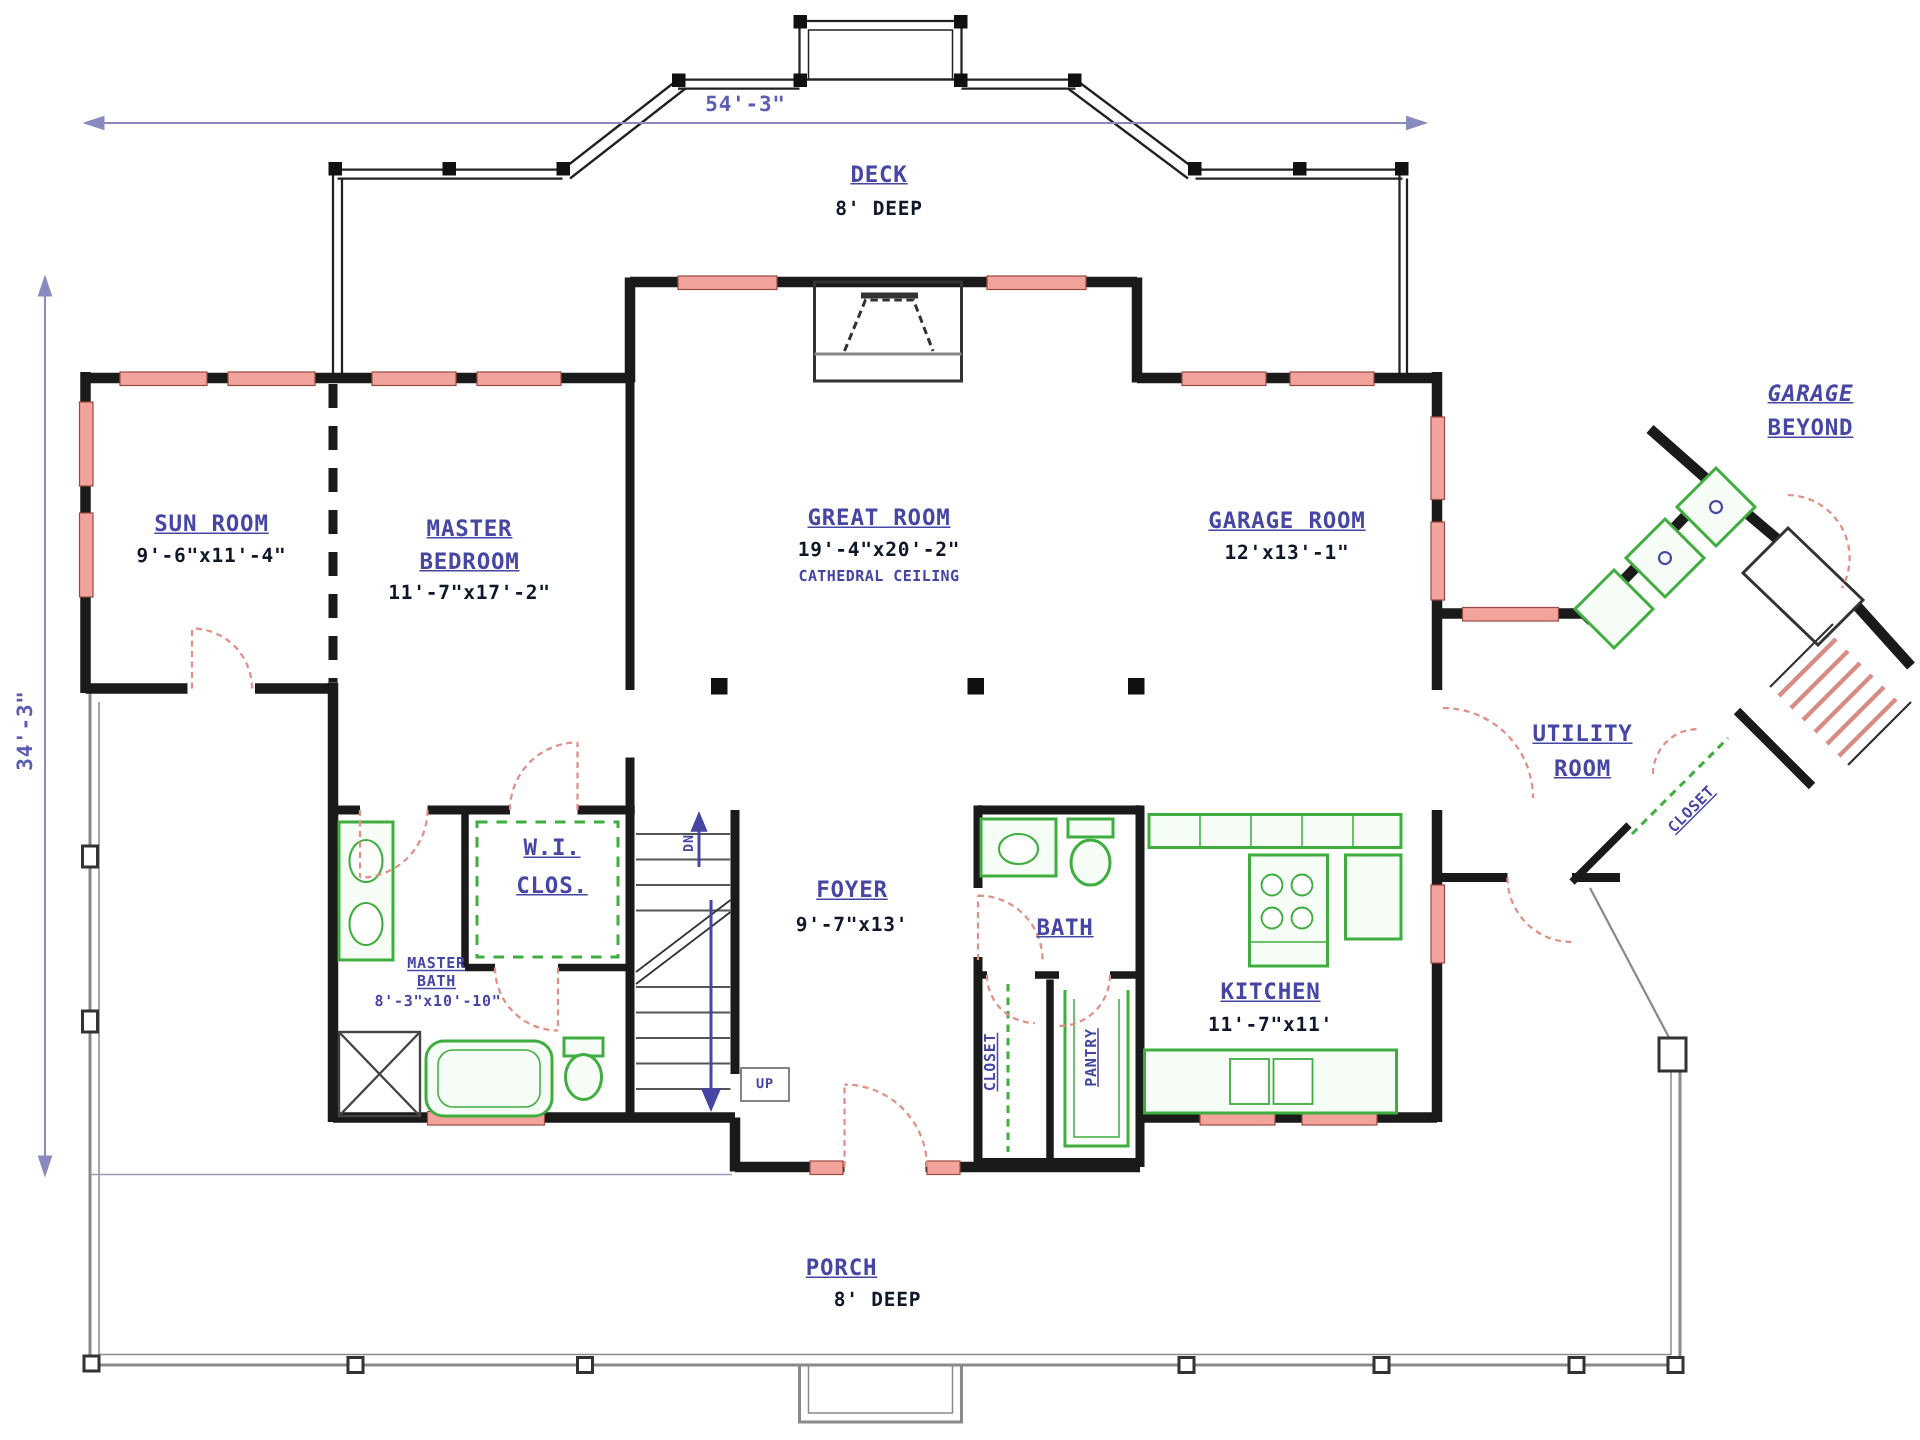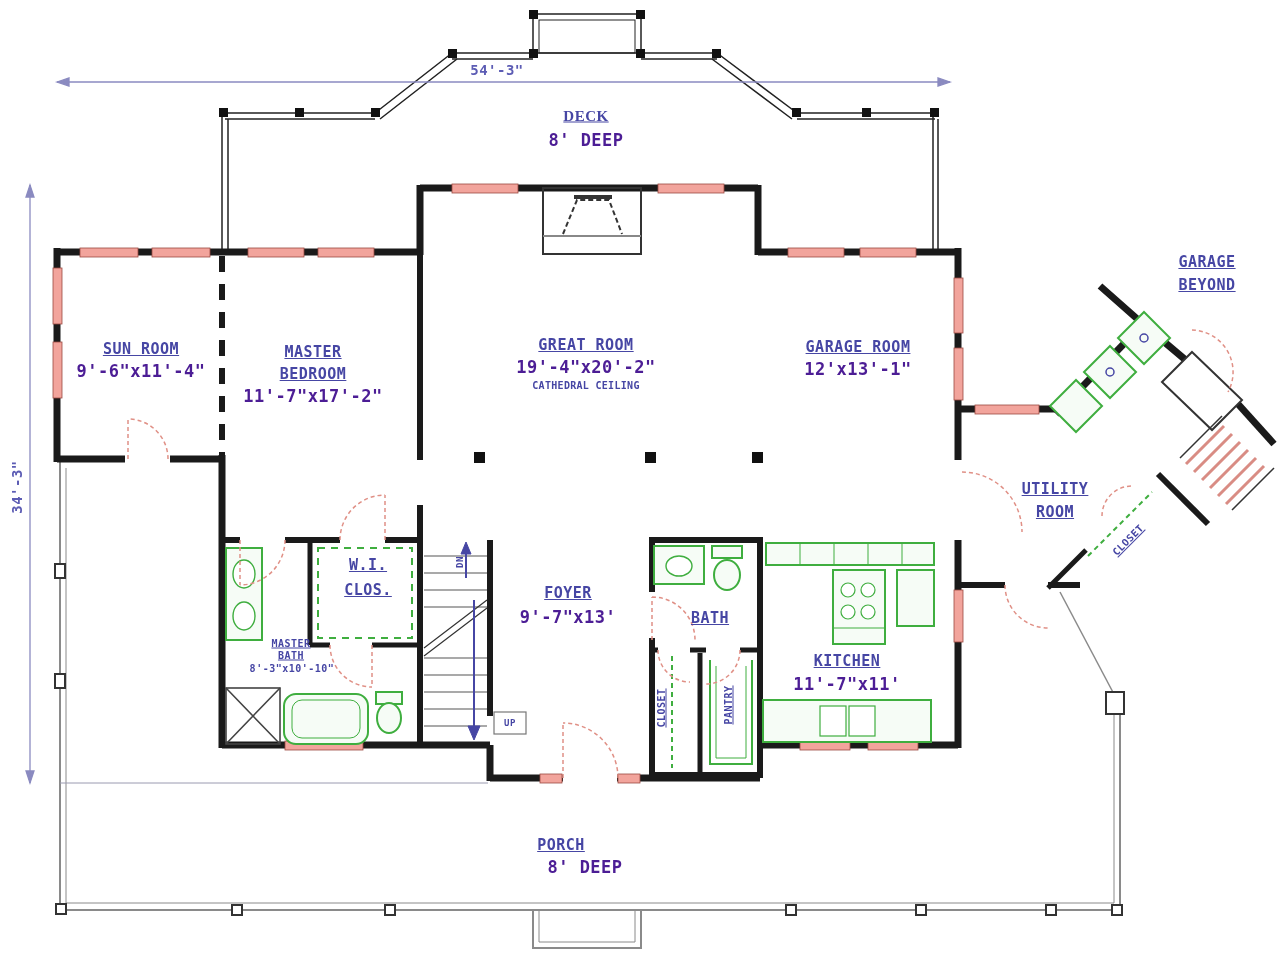--- a/index.html
+++ b/index.html
@@ -4,21 +4,21 @@
 <style>
   html,body{margin:0;padding:0;background:#ffffff;}
   .plan{position:relative;width:1280px;height:960px;background:#ffffff;overflow:hidden;
         font-family:"DejaVu Sans Mono",monospace;}
   svg{position:absolute;left:0;top:0;}
   .lbl{position:absolute;transform:translate(-50%,-50%);white-space:nowrap;
        font-family:"DejaVu Sans Mono",monospace;font-weight:bold;color:#4646a4;
        letter-spacing:.5px;text-align:center;}
   .u{text-decoration:underline;}
   .nm{font-size:15px;}
-  .sz{font-size:17px;color:#4c1d95;}
+  .sz{font-size:13px;color:#0f172a;}
   .sm{font-size:10px;}
   .xs{font-size:9px;}
   .note{font-size:10px;letter-spacing:.3px;text-align:center;}
   .dim{font-size:14px;color:#5c5cb4;}
   .rot90{transform:translate(-50%,-50%) rotate(-90deg);}
   .rot45{transform:translate(-50%,-50%) rotate(-45deg);}
 </style>
 </head>
 <body>
 
@@ -253,24 +253,24 @@
     <path d="M962,472 A60,60 0 0 1 1022,532"></path>
     <path d="M1005,585 A43,43 0 0 0 1048,628"></path>
     <path d="M1192,330 A42,42 0 0 1 1228,392"></path>
     <path d="M1102,516 A30,30 0 0 1 1132,486"></path>
   </g>
 </svg>
 
   <div class="lbl dim" style="left:497px;top:70px;">54'-3"</div>
   <div class="lbl dim rot90" style="left:17px;top:487px;">34'-3"</div>
 
-  <div class="lbl nm u" style="left:586px;top:116px;font-family:Liberation Serif, serif;">DECK</div>
+  <div class="lbl nm u" style="left:586px;top:116px;">DECK</div>
   <div class="lbl sz" style="left:586px;top:140px;">8' DEEP</div>
 
-  <div class="lbl nm u" style="left:1207px;top:262px;">GARAGE</div>
+  <div class="lbl nm u" style="left:1207px;top:262px;font-style:italic;">GARAGE</div>
   <div class="lbl nm u" style="left:1207px;top:285px;">BEYOND</div>
 
   <div class="lbl nm u" style="left:141px;top:349px;">SUN ROOM</div>
   <div class="lbl sz" style="left:141px;top:371px;">9'-6"x11'-4"</div>
 
   <div class="lbl nm u" style="left:313px;top:352px;">MASTER</div>
   <div class="lbl nm u" style="left:313px;top:374px;text-decoration:underline;">BEDROOM</div>
   <div class="lbl sz" style="left:313px;top:396px;">11'-7"x17'-2"</div>
 
   <div class="lbl nm u" style="left:586px;top:345px;">GREAT ROOM</div>

